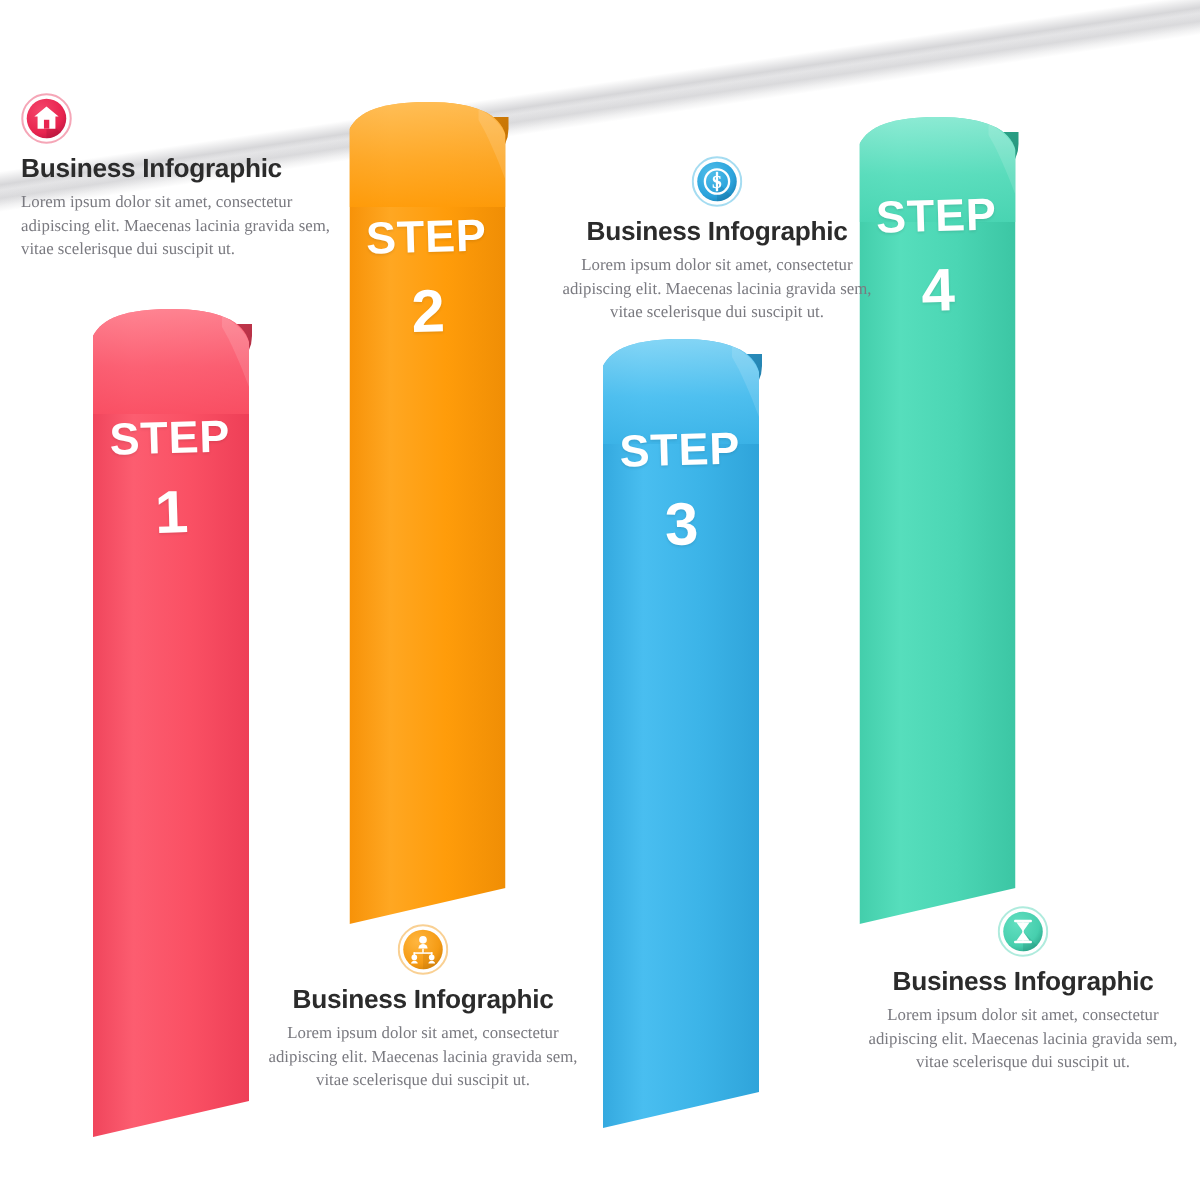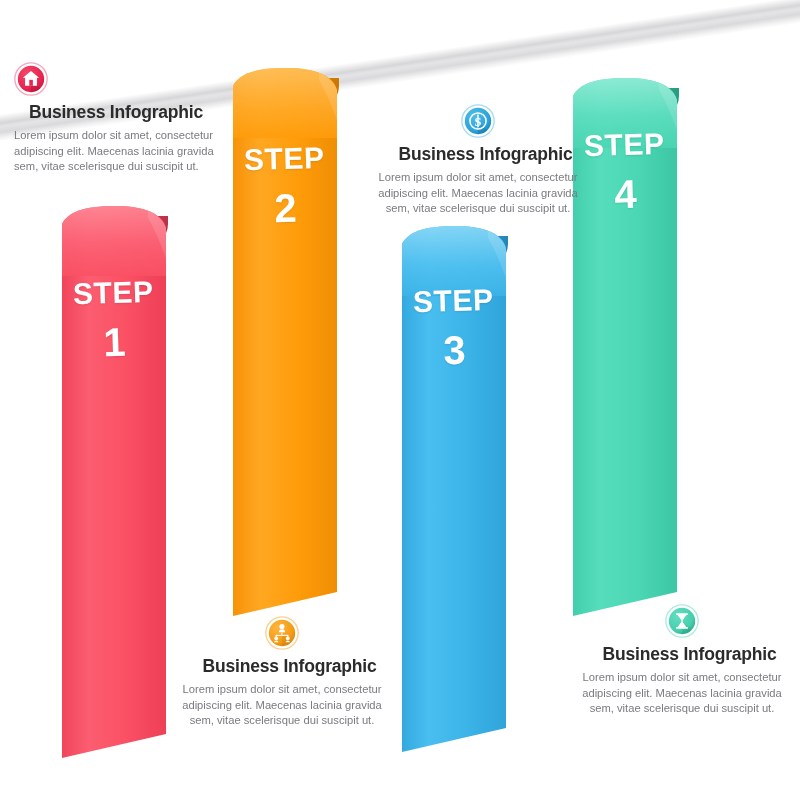--- a/index.html
+++ b/index.html
@@ -89,29 +89,30 @@
   .textblock .icon-wrap {
     width: 34px;
     height: 34px;
     margin-bottom: 6px;
   }
   .textblock.center .icon-wrap { margin-left: auto; margin-right: auto; }
   .tb-title {
     font-size: 17.5px;
     font-weight: bold;
     color: #2b2b2b;
-    margin: 0 0 5px 15px;
+    margin: 0 0 5px 0;
     letter-spacing: -0.2px;
     white-space: nowrap;
   }
   .tb-body {
     font-size: 11.2px;
     line-height: 1.40;
     color: #7a7a80;
     margin: 0;
+    font-family: Liberation Serif, serif;
   }
   .textblock.center .tb-title,
   .textblock.center .tb-body { text-align: center; }
   .textblock.left .tb-title,
   .textblock.left .tb-body { text-align: left; }
 
   .icon-svg { display:block; width: 34px; height: 34px; }
 </style>
 </head>
 <body>

